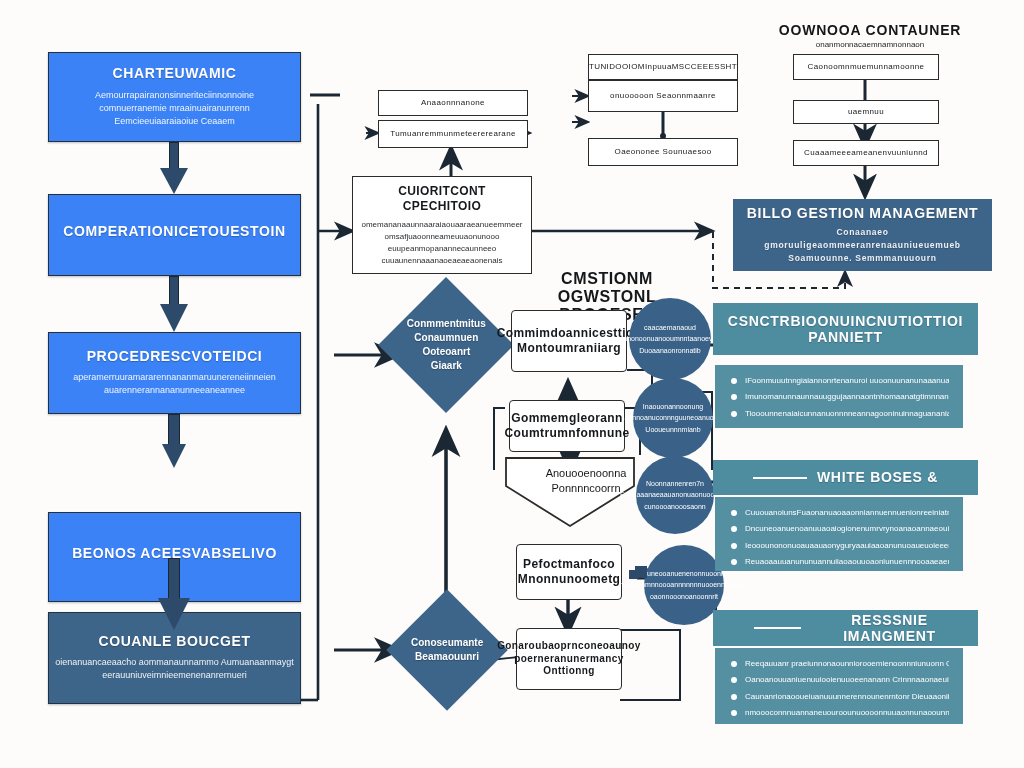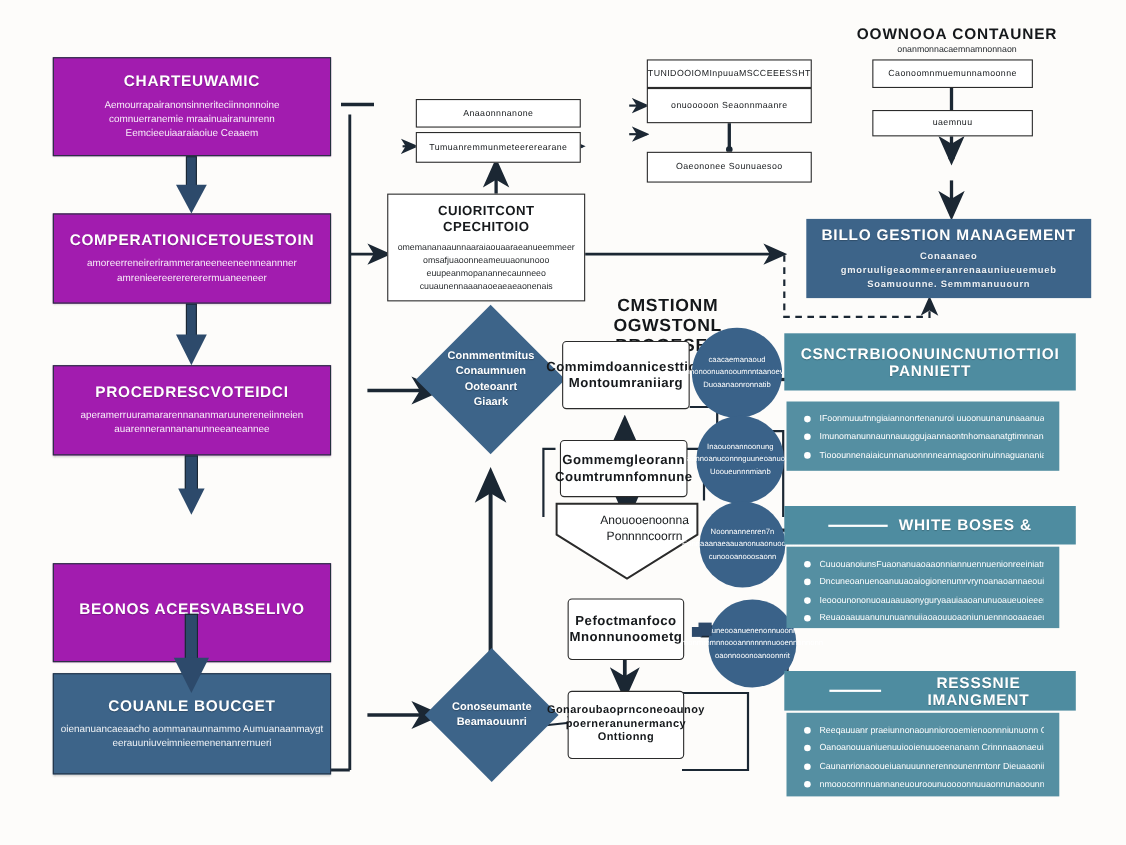--- a/index.html
+++ b/index.html
@@ -11,21 +11,21 @@
     overflow:hidden;
     position:relative;
   }
   #stage{position:absolute;left:0;top:0;width:1024px;height:768px;}
 
   
   .node{position:absolute;box-sizing:border-box;}
 
   
   .lbox{
-    background:#a21caf;
+    background:#3b82f6;
     border:1.5px solid #23313d;
     color:#ffffff;
     display:flex;flex-direction:column;
     align-items:center;justify-content:center;
     text-align:center;
     padding:8px 12px;
     box-shadow:0 1px 2px rgba(0,0,0,.25);
   }
   .lbox.dark{background:#3d6489;border-color:#223247;}
   .lbox .ttl{
@@ -190,24 +190,20 @@
     <div class="ttl">CHARTEUWAMIC</div>
     <div class="sub blurry">
       <div>Aemourrapairanonsinneriteciinnonnoine</div>
       <div>comnuerranemie mraainuairanunrenn</div>
       <div>Eemcieeuiaaraiaoiue Ceaaem</div>
     </div>
   </div>
 
   <div class="node lbox" style="left:48px;top:194px;width:253px;height:82px;">
     <div class="ttl">COMPERATIONICETOUESTOIN</div>
-    <div class="sub blurry">
-      <div>amoreerreneirerirammeraneeneeneenneannner</div>
-      <div>amrenieereererererermuaneeneer</div>
-    </div>
   </div>
 
   <div class="node lbox" style="left:48px;top:332px;width:253px;height:82px;">
     <div class="ttl">PROCEDRESCVOTEIDCI</div>
     <div class="sub blurry">
       <div>aperamerruuramararennananmaruunereneiinneien</div>
       <div>auarennerannananunneeaneannee</div>
     </div>
   </div>
 
@@ -274,20 +270,23 @@
   </div>
   <div class="blurry" style="position:absolute;left:770px;top:40px;width:200px;text-align:center;font-size:8px;color:#24282c;">
     <span>onanmonnacaemnamnonnaon</span>
   </div>
 
   <div class="node wbox tiny" style="left:793px;top:54px;width:146px;height:26px;">
     <div class="ttl blurry">Caonoomnmuemunnamoonne</div>
   </div>
   <div class="node wbox tiny" style="left:793px;top:100px;width:146px;height:24px;">
     <div class="ttl blurry">uaemnuu</div>
+  </div>
+  <div class="node wbox tiny" style="left:793px;top:140px;width:146px;height:26px;">
+    <div class="ttl blurry">Cuaaameeeameanenvuuniunnd</div>
   </div>
 
   <div style="position:absolute;left:512px;top:252px;width:190px;text-align:center;
               font-size:16px;font-weight:700;letter-spacing:.6px;color:#14171a;line-height:1.12;white-space:pre-line;">
     <span>CMSTIONM OGWSTONL
 BROGESES</span>
   </div>
 
   <div class="node diamond" style="left:398px;top:297px;width:96px;height:96px;">
     <div class="inner">

